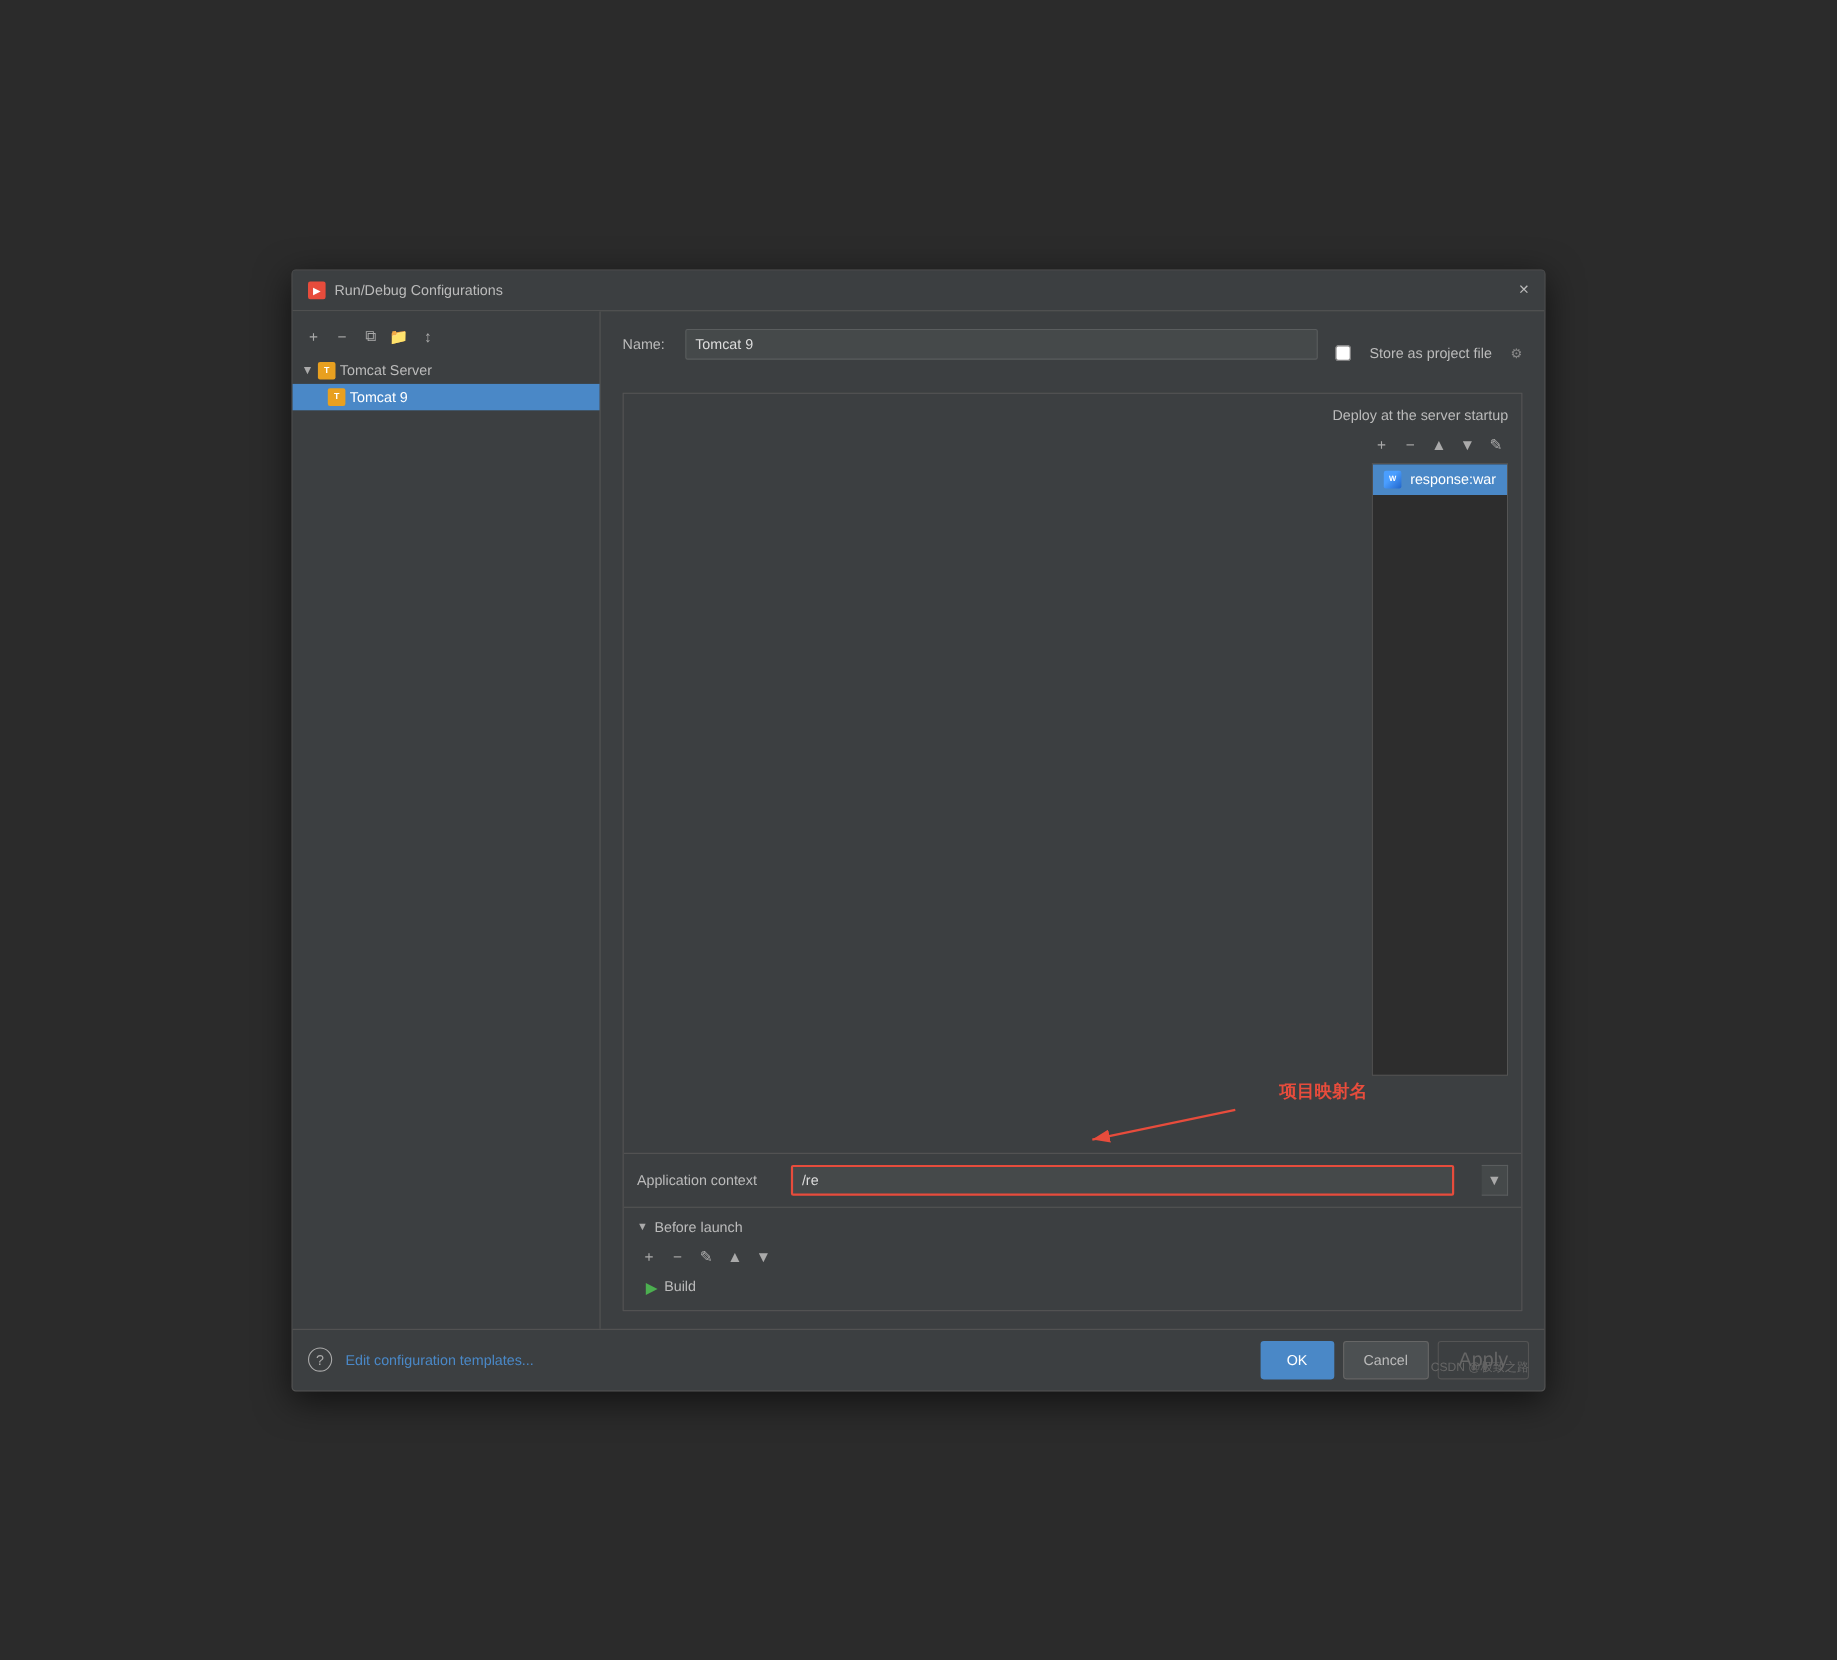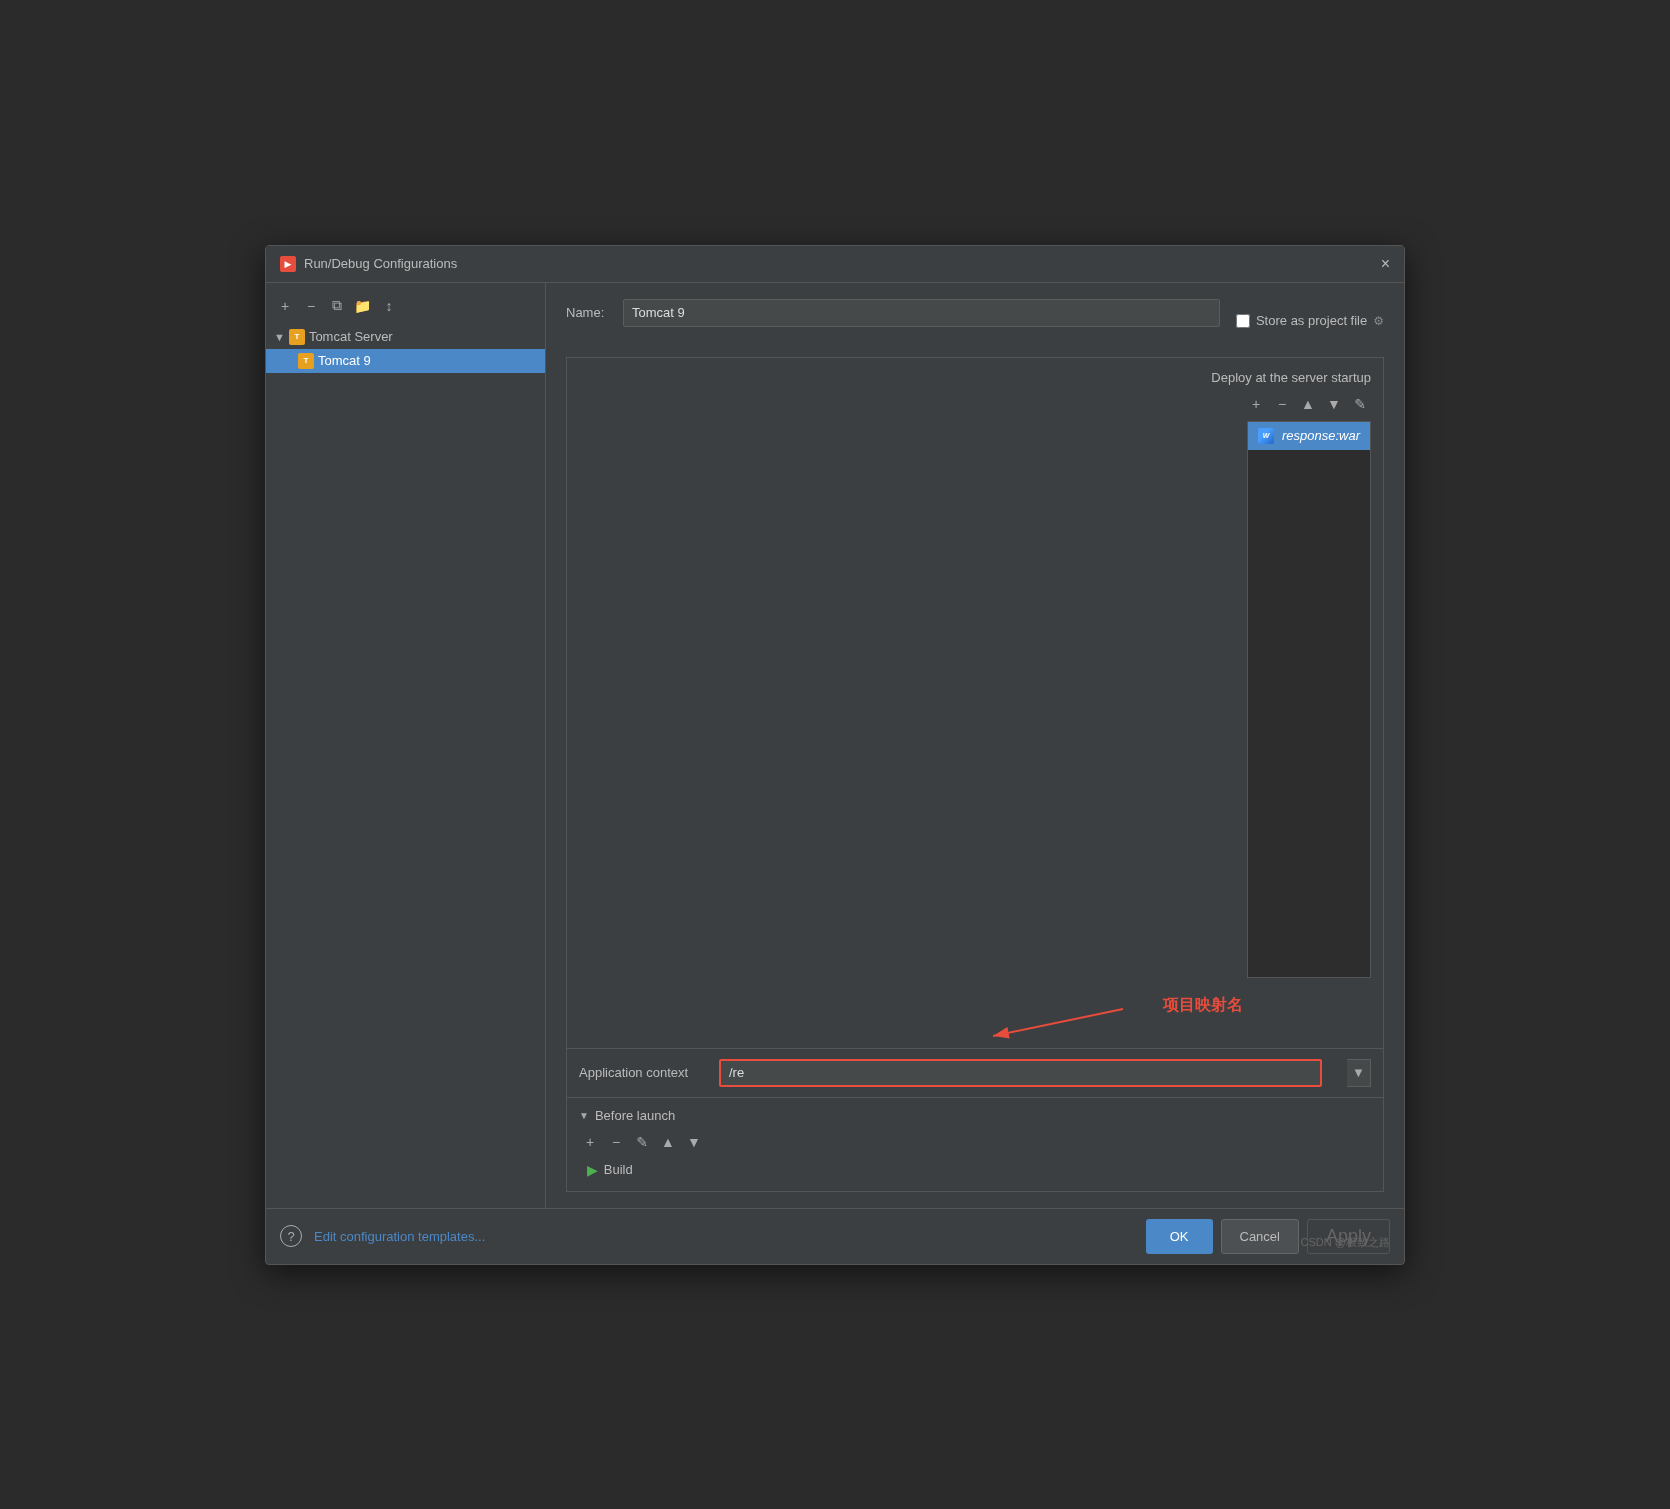--- a/index.html
+++ b/index.html
@@ -136,21 +136,21 @@
       border: 1px solid #5a5d5e;
       color: #ddd;
       padding: 0 8px;
       font-size: 13px;
       outline: none;
       border-radius: 2px;
     }
     .store-row {
       display: flex;
       align-items: center;
-      gap: 6px;
+      gap: 17px;
       margin-left: auto;
       white-space: nowrap;
     }
     .store-checkbox {
       width: 14px;
       height: 14px;
       accent-color: #4a88c7;
     }
     .store-label {
       color: #bbb;
@@ -219,21 +219,20 @@
     }
     .deploy-item {
       display: flex;
       align-items: center;
       gap: 8px;
       padding: 6px 10px;
       background: #4a88c7;
       color: white;
       font-size: 13px;
       cursor: pointer;
-      font-style: italic;
     }
     
     .app-context-row {
       display: flex;
       align-items: center;
       gap: 10px;
       padding: 10px 12px;
       border-top: 1px solid #555;
     }
     .app-context-label {
@@ -485,21 +484,21 @@
           </div>
           <div class="deploy-list">
             <div class="deploy-item">
               <span class="war-badge">W</span>
               <span>response:war</span>
             </div>
           </div>
         </div>
 
         <div style="position:relative; height:70px; padding: 0 12px;">
-          <span style="position:absolute; right:140px; top:17px; color:#e74c3c; font-size:16px; font-weight:bold; font-family: 'Microsoft YaHei', sans-serif;">项目映射名</span>
+          <span style="position:absolute; right:140px; top:4px; color:#e74c3c; font-size:16px; font-weight:bold; font-family: 'Microsoft YaHei', sans-serif;">项目映射名</span>
 
           <svg style="position:absolute; right:220px; top:16px;" width="200" height="50">
             <defs>
               <marker id="arrowhead" markerWidth="8" markerHeight="6" refX="8" refY="3" orient="auto">
                 <polygon points="0 0, 8 3, 0 6" fill="#e74c3c"></polygon>
               </marker>
             </defs>
             <line x1="160" y1="15" x2="30" y2="42" stroke="#e74c3c" stroke-width="2" marker-end="url(#arrowhead)"></line>
           </svg>
         </div>

